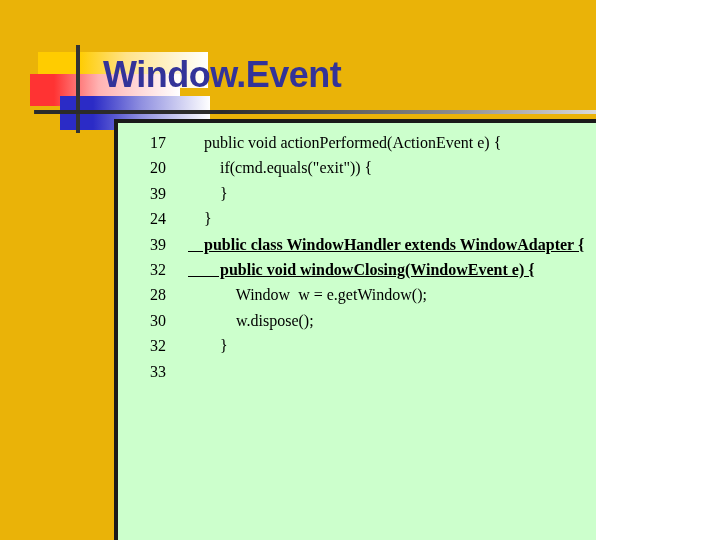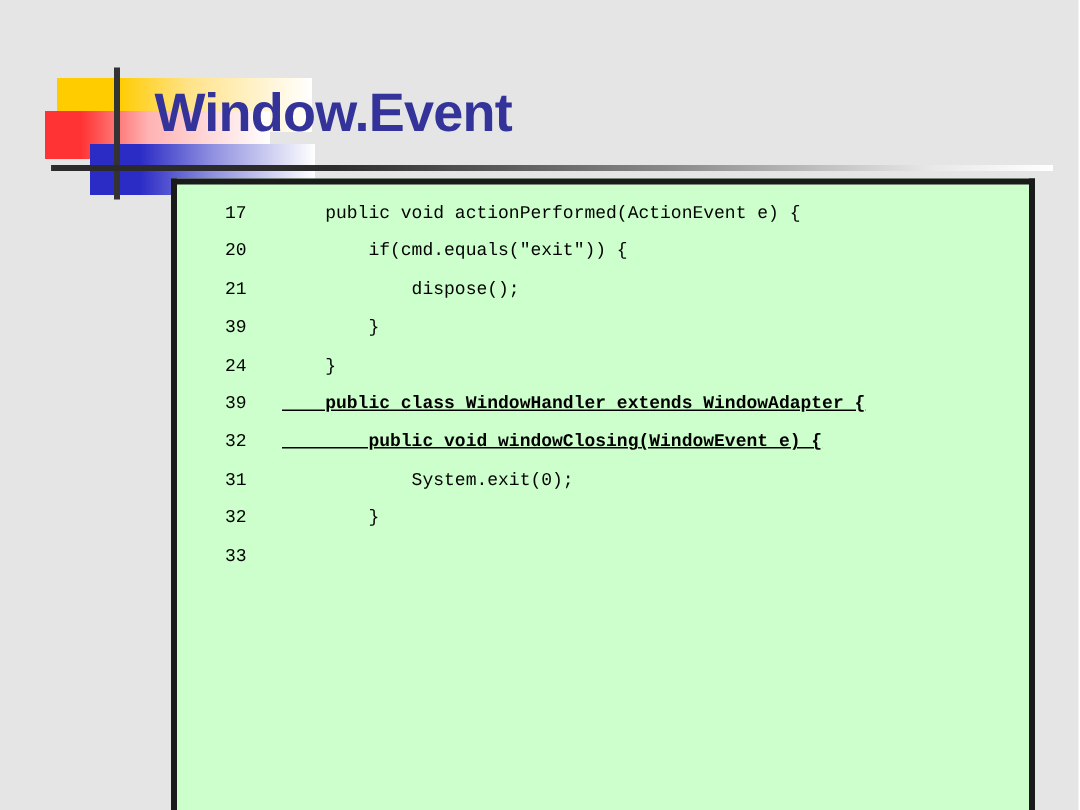--- a/index.html
+++ b/index.html
@@ -2,23 +2,23 @@
 <html><head>
 <meta charset="utf-8">
 <style>
   html, body {
     margin: 0;
     padding: 0;
     background: #ffffff;
   }
   #slide {
     position: relative;
-    width: 719px;
+    width: 596px;
     height: 540px;
-    background: #e5e5e5;
+    background: #eab308;
     overflow: hidden;
     font-family: "Liberation Sans", sans-serif;
   }
 
   
   #logo { position: absolute; left: 0; top: 0; width: 210px; height: 145px; }
 
   .sq {
     position: absolute;
     height: 36px;
@@ -83,22 +83,22 @@
     border-left: 4px solid #1a1a1a;
     border-top: 4px solid #1a1a1a;
     border-right: 4px solid #1a1a1a;
     box-sizing: border-box;
     padding: 7px 0 0 0;
   }
   .code-line {
     display: block;
     height: 25.4px;
     line-height: 25.4px;
-    font-family: Liberation Mono, monospace;
-    font-size: 12px;
+    font-family: Liberation Serif, serif;
+    font-size: 16px;
     color: #000000;
     white-space: pre;
     padding-left: 32px;
   }
   .ln {
     display: inline-block;
     width: 38px;
     text-align: left;
   }
   .emph {
@@ -120,25 +120,25 @@
   </div>
 
   <div id="title">Window.Event</div>
 
   <div id="rule"></div>
 
   <div id="codeblock">
     <div id="code-lines">
         <div class="code-line"><span class="ln">17</span><span class="">    public void actionPerformed(ActionEvent e) {</span></div>
         <div class="code-line"><span class="ln">20</span><span class="">        if(cmd.equals("exit")) {</span></div>
-        <div class="code-line"><span class="ln">21</span><span class="">            dispose();</span></div>
         <div class="code-line"><span class="ln">39</span><span class="">        }</span></div>
         <div class="code-line"><span class="ln">24</span><span class="">    }</span></div>
         <div class="code-line"><span class="ln">39</span><span class="emph">    public class WindowHandler extends WindowAdapter {</span></div>
         <div class="code-line"><span class="ln">32</span><span class="emph">        public void windowClosing(WindowEvent e) {</span></div>
-        <div class="code-line"><span class="ln">31</span><span class="">            System.exit(0);</span></div>
+        <div class="code-line"><span class="ln">28</span><span class="">            Window  w = e.getWindow();</span></div>
+        <div class="code-line"><span class="ln">30</span><span class="">            w.dispose();</span></div>
         <div class="code-line"><span class="ln">32</span><span class="">        }</span></div>
         <div class="code-line"><span class="ln">33</span></div>
       </div>
 
   </div>
 
 </div>
 
 </body></html>

